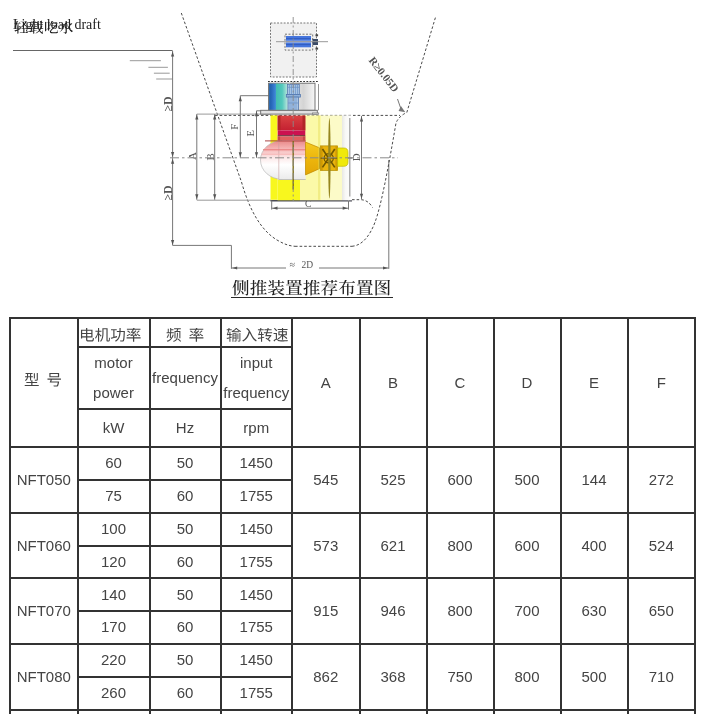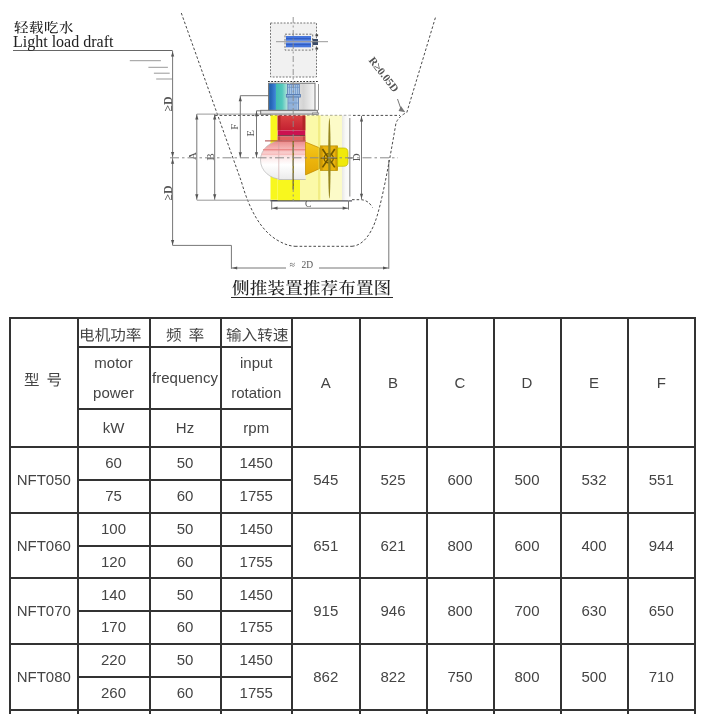--- a/index.html
+++ b/index.html
@@ -275,55 +275,55 @@
           <td rowspan="3">A</td>
           <td rowspan="3">B</td>
           <td rowspan="3">C</td>
           <td rowspan="3">D</td>
           <td rowspan="3">E</td>
           <td rowspan="3">F</td>
         </tr>
 <tr style="height:61.5px">
           <td>motor power</td>
           <td>frequency</td>
-          <td>input rotation</td>
+          <td>input frequency</td>
         </tr>
 <tr style="height:37.8px">
           <td>kW</td>
           <td>Hz</td>
           <td>rpm</td>
         </tr>
 <tr style="height:33.2px">
           <td rowspan="2">NFT050</td>
           <td>60</td>
           <td>50</td>
           <td>1450</td>
           <td rowspan="2">545</td>
           <td rowspan="2">525</td>
           <td rowspan="2">600</td>
           <td rowspan="2">500</td>
-          <td rowspan="2">532</td>
-          <td rowspan="2">551</td>
+          <td rowspan="2">144</td>
+          <td rowspan="2">272</td>
         </tr>
 <tr style="height:32.9px">
           <td>75</td>
           <td>60</td>
           <td>1755</td>
         </tr>
 <tr style="height:33.0px">
           <td rowspan="2">NFT060</td>
           <td>100</td>
           <td>50</td>
           <td>1450</td>
-          <td rowspan="2">651</td>
+          <td rowspan="2">573</td>
           <td rowspan="2">621</td>
           <td rowspan="2">800</td>
           <td rowspan="2">600</td>
           <td rowspan="2">400</td>
-          <td rowspan="2">944</td>
+          <td rowspan="2">524</td>
         </tr>
 <tr style="height:32.6px">
           <td>120</td>
           <td>60</td>
           <td>1755</td>
         </tr>
 <tr style="height:32.5px">
           <td rowspan="2">NFT070</td>
           <td>140</td>
           <td>50</td>
@@ -339,21 +339,21 @@
           <td>170</td>
           <td>60</td>
           <td>1755</td>
         </tr>
 <tr style="height:32.6px">
           <td rowspan="2">NFT080</td>
           <td>220</td>
           <td>50</td>
           <td>1450</td>
           <td rowspan="2">862</td>
-          <td rowspan="2">822</td>
+          <td rowspan="2">368</td>
           <td rowspan="2">750</td>
           <td rowspan="2">800</td>
           <td rowspan="2">500</td>
           <td rowspan="2">710</td>
         </tr>
 <tr style="height:33.0px">
           <td>260</td>
           <td>60</td>
           <td>1755</td>
         </tr>
@@ -374,21 +374,21 @@
 
 <svg class="cn" style="left:14.0px;top:20.6px" width="61" height="18" viewBox="0 0 61 18">
       <g fill="#1a1a1a">
         <path transform="translate(0.00,11.52) scale(0.01440,-0.01440)" d="M881 58Q881 58 897 46Q912 34 934 16Q955 -1 972 -17Q969 -33 945 -33H408L400 -4H831ZM693 557Q775 538 829 512Q883 486 914 459Q944 432 955 406Q967 381 962 363Q958 345 942 338Q926 331 903 341Q882 374 844 412Q806 450 763 486Q721 522 683 547ZM769 751 822 800 906 724Q900 717 891 714Q882 712 863 711Q820 636 755 563Q690 489 608 425Q525 361 429 313L418 325Q474 366 528 416Q582 466 630 522Q679 579 717 637Q756 696 780 751ZM828 751V722H462L453 751ZM723 279V-22L643 -23V279ZM832 350Q832 350 847 338Q863 326 884 308Q905 290 923 274Q919 258 896 258H466L458 287H782ZM310 -55Q310 -58 293 -68Q276 -78 247 -78H234V383H310ZM345 559Q343 549 336 542Q328 534 310 532V376Q310 376 294 376Q278 376 258 376H240V571ZM32 159Q66 164 128 176Q190 189 269 205Q347 222 429 240L432 225Q378 200 297 164Q217 129 106 85Q100 66 83 61ZM372 447Q372 447 384 436Q397 426 415 411Q433 396 448 382Q444 366 422 366H99L91 395H330ZM372 711Q372 711 386 700Q400 689 421 673Q441 657 457 641Q454 625 432 625H34L26 655H325ZM297 806Q293 798 283 791Q272 785 250 789L262 806Q255 776 243 733Q231 690 216 641Q202 592 185 542Q169 492 154 446Q139 400 126 366H135L100 329L21 390Q33 396 50 404Q67 411 82 415L52 380Q65 411 81 457Q97 502 113 554Q130 606 145 659Q160 712 172 758Q185 805 191 838Z"></path>
         <path transform="translate(15.00,11.52) scale(0.01440,-0.01440)" d="M365 -60Q365 -63 349 -72Q333 -81 305 -81H293V266H365ZM401 370Q399 360 392 353Q384 346 365 344V250Q365 250 351 250Q336 250 317 250H300V382ZM50 118Q95 121 174 128Q253 135 354 146Q455 157 563 169L565 153Q488 131 378 103Q268 74 116 40Q113 31 106 25Q99 20 91 18ZM480 327Q480 327 494 316Q508 305 527 289Q547 273 562 258Q558 242 536 242H148L140 271H435ZM473 485Q473 485 487 474Q501 464 521 448Q541 432 558 417Q555 401 532 401H62L54 430H427ZM336 508Q332 499 321 494Q310 488 289 494L302 510Q293 487 277 452Q261 417 242 378Q224 340 205 304Q186 268 171 242H179L148 212L78 267Q89 274 106 281Q122 288 135 291L103 261Q117 285 136 323Q155 360 175 401Q194 442 211 480Q227 518 237 544ZM373 827Q372 817 364 810Q355 802 336 799V564H262V838ZM955 447Q951 439 942 434Q933 430 914 432Q888 358 849 285Q810 211 755 144Q699 76 625 20Q551 -37 453 -76L444 -63Q527 -17 593 46Q658 108 707 181Q756 254 789 333Q822 411 840 490ZM739 819Q795 810 831 794Q867 777 885 758Q903 738 907 720Q911 701 904 687Q897 674 882 669Q867 665 848 674Q838 697 818 722Q797 747 774 771Q750 794 729 811ZM707 816Q705 807 696 800Q688 793 670 791Q669 665 675 548Q681 431 701 330Q721 229 762 153Q803 77 871 33Q883 24 889 25Q895 26 901 41Q910 60 923 93Q935 126 944 157L957 155L941 3Q963 -25 968 -40Q973 -55 965 -65Q953 -81 931 -80Q909 -80 883 -68Q858 -56 835 -40Q757 14 709 100Q661 186 636 299Q611 412 602 548Q594 683 594 835ZM461 771Q461 771 475 759Q489 747 508 731Q527 714 542 699Q538 683 516 683H90L82 712H417ZM872 642Q872 642 881 634Q890 627 905 615Q919 603 935 589Q951 576 964 563Q960 547 938 547H45L36 576H822Z"></path>
         <path transform="translate(30.00,11.52) scale(0.01440,-0.01440)" d="M485 653H813L867 719Q867 719 877 711Q887 704 902 692Q918 680 934 666Q951 652 965 639Q962 624 939 624H485ZM443 483H785V454H452ZM536 841 654 800Q650 791 641 786Q631 780 614 781Q571 685 511 606Q451 528 382 475L369 485Q401 527 433 584Q464 641 491 707Q517 773 536 841ZM762 483H752L789 524L873 453Q866 447 855 443Q845 440 827 439Q711 330 635 254Q559 179 523 132Q487 85 490 61Q494 39 521 31Q549 23 605 23H787Q826 23 845 25Q865 26 873 31Q882 35 885 40Q896 59 906 93Q915 126 924 169L937 169L934 37Q957 30 964 24Q972 19 972 6Q972 -20 926 -34Q881 -48 787 -48H600Q504 -48 459 -26Q413 -3 408 50Q404 84 428 122Q452 160 499 211Q547 261 613 327Q680 394 762 483ZM74 718V755L157 718H320V689H152V109Q152 104 143 97Q134 90 119 85Q105 80 87 80H74ZM281 718H271L312 765L402 695Q397 690 386 684Q375 678 360 675V153Q360 149 349 143Q338 137 322 132Q307 127 293 127H281ZM122 253H309V225H122Z"></path>
         <path transform="translate(45.00,11.52) scale(0.01440,-0.01440)" d="M540 800V31Q540 0 532 -24Q524 -48 497 -62Q471 -76 414 -82Q411 -62 406 -47Q400 -32 387 -22Q374 -11 352 -4Q330 3 290 9V24Q290 24 308 23Q327 22 352 20Q378 18 401 17Q424 16 433 16Q448 16 453 21Q458 26 458 38V839L575 827Q574 817 566 810Q559 803 540 800ZM48 555H348V526H57ZM309 555H299L346 602L428 529Q422 522 414 519Q405 516 388 515Q365 419 322 326Q279 232 210 151Q141 70 37 11L28 23Q108 88 165 174Q221 261 257 359Q293 457 309 555ZM540 717Q564 588 608 488Q652 389 711 315Q769 241 836 188Q903 134 973 97L969 87Q944 83 924 64Q905 45 895 17Q827 68 770 131Q712 194 665 276Q618 357 584 465Q549 572 528 711ZM832 661 937 596Q932 589 924 586Q916 584 899 587Q868 558 825 522Q781 485 732 450Q682 415 632 386L621 397Q660 436 700 483Q741 531 775 578Q810 625 832 661Z"></path>
       </g>
     </svg>
 
-<div style="position:absolute;left:13px;top:33px;font-family:'Liberation Serif',serif;font-size:16px;color:#222">Light load draft</div>
+<div style="position:absolute;left:13px;top:17px;font-family:'Liberation Serif',serif;font-size:14px;color:#222">Light load draft</div>
 
 <svg class="cn" style="left:232.2px;top:279.5px" width="162" height="23" viewBox="0 0 162 23">
       <g fill="#222">
         <path transform="translate(0.00,14.08) scale(0.01760,-0.01760)" d="M313 808Q310 799 301 793Q292 787 275 787Q249 696 213 612Q177 528 134 456Q90 384 39 328L25 336Q60 400 93 482Q125 563 152 656Q178 748 195 841ZM240 565Q237 558 230 553Q222 549 209 546V-54Q209 -57 199 -63Q190 -69 176 -74Q162 -79 146 -79H132V546L167 592ZM542 618Q539 609 530 603Q521 596 504 597Q502 490 500 401Q497 312 487 239Q477 166 452 108Q428 49 383 3Q338 -43 266 -78L252 -62Q323 -13 362 49Q400 111 416 194Q432 277 435 388Q437 498 437 643ZM495 192Q554 170 590 144Q626 117 643 91Q660 65 662 42Q663 19 654 5Q645 -9 629 -11Q612 -13 593 1Q588 32 570 65Q552 98 529 130Q507 161 484 184ZM307 794 385 761H565L600 804L677 743Q672 737 662 733Q653 729 636 726V243Q636 239 620 231Q604 222 579 222H569V732H373V221Q373 216 358 207Q343 199 318 199H307V761ZM953 810Q951 800 943 793Q934 785 916 783V19Q916 -9 909 -30Q903 -51 881 -64Q859 -77 812 -81Q811 -65 806 -52Q802 -38 792 -29Q782 -21 764 -14Q746 -8 716 -3V11Q716 11 730 10Q744 9 763 8Q782 7 799 6Q816 5 823 5Q836 5 840 9Q845 13 845 24V822ZM807 702Q805 692 797 685Q790 679 771 676V174Q771 170 763 164Q755 159 743 155Q730 150 717 150H704V713Z"></path>
         <path transform="translate(17.70,14.08) scale(0.01760,-0.01760)" d="M628 847Q680 826 710 801Q739 777 750 752Q761 727 759 706Q756 685 744 672Q732 660 715 660Q697 660 680 676Q680 704 671 734Q662 764 648 792Q634 820 617 840ZM618 799Q615 791 607 787Q599 782 580 783Q560 728 526 662Q493 597 448 533Q403 470 347 420L336 430Q366 473 391 525Q417 578 438 633Q459 687 474 740Q490 793 498 837ZM510 -55Q510 -59 493 -69Q476 -79 448 -79H435V601L469 666L522 644H510ZM734 644V4H660V644ZM887 88Q887 88 896 80Q905 73 919 62Q933 50 948 36Q963 23 976 10Q973 -6 951 -6H467V24H838ZM846 299Q846 299 860 287Q875 275 894 258Q914 240 930 224Q926 208 904 208H471V237H800ZM846 501Q846 501 860 489Q875 477 894 460Q914 443 930 426Q926 410 904 410H471V440H800ZM872 707Q872 707 880 700Q889 693 903 681Q917 670 932 656Q947 643 959 631Q955 615 933 615H464V644H823ZM32 323Q60 332 112 352Q165 372 231 399Q298 426 367 455L372 442Q326 410 258 362Q189 314 97 256Q94 237 78 228ZM295 829Q293 818 285 811Q276 804 258 802V32Q258 1 251 -23Q244 -46 220 -60Q196 -74 145 -80Q143 -60 138 -44Q133 -29 123 -18Q112 -7 93 0Q74 7 41 12V28Q41 28 56 27Q71 26 92 25Q113 23 132 22Q151 21 158 21Q171 21 176 25Q181 30 181 40V841ZM324 671Q324 671 337 659Q350 647 369 631Q387 614 401 599Q398 583 376 583H46L38 612H281Z"></path>
         <path transform="translate(35.40,14.08) scale(0.01760,-0.01760)" d="M385 217V148H307V188ZM443 399Q490 397 518 385Q545 374 556 359Q568 344 566 329Q565 314 555 304Q545 294 530 292Q514 290 496 302Q491 326 472 351Q454 377 434 391ZM288 4Q317 8 368 15Q419 22 484 32Q549 43 618 54L621 39Q570 22 487 -9Q404 -40 308 -71ZM366 185 385 174V7L301 -26L328 4Q337 -19 334 -37Q332 -56 324 -67Q316 -79 307 -85L256 -7Q288 12 297 21Q307 30 307 42V185ZM882 197Q877 190 869 188Q861 186 845 191Q820 177 784 163Q749 148 709 135Q670 122 633 112L621 125Q651 143 683 167Q716 191 744 216Q773 241 791 260ZM526 292Q552 232 597 184Q643 136 701 101Q759 65 827 41Q895 16 967 1L967 -10Q941 -15 924 -33Q906 -52 898 -81Q806 -49 730 0Q653 48 598 118Q543 188 510 282ZM533 277Q480 225 404 184Q329 144 238 114Q147 85 45 66L38 83Q160 118 262 172Q365 227 430 293H533ZM866 358Q866 358 875 351Q885 343 899 332Q913 320 930 306Q946 293 959 280Q955 264 933 264H52L44 293H814ZM95 783Q145 767 174 745Q204 724 215 702Q227 680 225 661Q224 643 213 631Q202 619 186 619Q169 619 152 634Q151 658 140 684Q130 711 115 735Q100 759 84 776ZM393 828Q392 818 384 811Q376 803 356 801V369Q356 365 347 359Q338 353 323 349Q309 345 294 345H280V840ZM46 494Q70 502 111 519Q153 536 205 559Q257 581 311 606L317 593Q285 566 238 526Q190 486 126 438Q122 418 108 412ZM833 521Q833 521 842 514Q851 507 865 496Q878 485 894 471Q910 458 922 446Q918 430 896 430H416L408 460H785ZM868 734Q868 734 877 726Q886 719 901 707Q915 696 930 682Q946 669 959 657Q955 641 932 641H397L389 670H817ZM723 829Q722 819 714 812Q706 805 688 802V447H607V840Z"></path>
         <path transform="translate(53.10,14.08) scale(0.01760,-0.01760)" d="M220 464 310 427H703L743 478L841 407Q836 399 826 395Q815 391 796 388V-24H714V398H299V-24H220V427ZM868 52Q868 52 878 45Q888 37 903 26Q918 14 935 0Q952 -14 966 -26Q965 -34 958 -38Q951 -42 940 -42H51L42 -13H815ZM572 582Q568 560 535 557Q527 534 516 506Q505 478 493 451Q482 424 473 403H424Q428 428 432 462Q437 496 442 533Q446 570 449 600ZM752 102V73H260V102ZM752 209V180H260V209ZM752 314V285H260V314ZM854 594Q854 594 871 582Q887 569 910 552Q932 534 950 518Q947 502 923 502H64L55 531H802ZM649 786V623H576V786ZM435 786V623H361V786ZM783 786 824 830 913 763Q908 757 897 752Q885 746 871 743V592Q871 588 860 583Q849 577 834 573Q819 568 805 568H793V786ZM224 583Q224 579 214 574Q204 568 189 563Q174 559 158 559H147V786V823L232 786H831V757H224ZM831 640V611H187V640Z"></path>
         <path transform="translate(70.80,14.08) scale(0.01760,-0.01760)" d="M628 847Q680 826 710 801Q739 777 750 752Q761 727 759 706Q756 685 744 672Q732 660 715 660Q697 660 680 676Q680 704 671 734Q662 764 648 792Q634 820 617 840ZM618 799Q615 791 607 787Q599 782 580 783Q560 728 526 662Q493 597 448 533Q403 470 347 420L336 430Q366 473 391 525Q417 578 438 633Q459 687 474 740Q490 793 498 837ZM510 -55Q510 -59 493 -69Q476 -79 448 -79H435V601L469 666L522 644H510ZM734 644V4H660V644ZM887 88Q887 88 896 80Q905 73 919 62Q933 50 948 36Q963 23 976 10Q973 -6 951 -6H467V24H838ZM846 299Q846 299 860 287Q875 275 894 258Q914 240 930 224Q926 208 904 208H471V237H800ZM846 501Q846 501 860 489Q875 477 894 460Q914 443 930 426Q926 410 904 410H471V440H800ZM872 707Q872 707 880 700Q889 693 903 681Q917 670 932 656Q947 643 959 631Q955 615 933 615H464V644H823ZM32 323Q60 332 112 352Q165 372 231 399Q298 426 367 455L372 442Q326 410 258 362Q189 314 97 256Q94 237 78 228ZM295 829Q293 818 285 811Q276 804 258 802V32Q258 1 251 -23Q244 -46 220 -60Q196 -74 145 -80Q143 -60 138 -44Q133 -29 123 -18Q112 -7 93 0Q74 7 41 12V28Q41 28 56 27Q71 26 92 25Q113 23 132 22Q151 21 158 21Q171 21 176 25Q181 30 181 40V841ZM324 671Q324 671 337 659Q350 647 369 631Q387 614 401 599Q398 583 376 583H46L38 612H281Z"></path>
         <path transform="translate(88.50,14.08) scale(0.01760,-0.01760)" d="M383 659 492 613Q488 605 478 600Q468 594 451 596Q378 440 273 327Q169 215 46 149L35 161Q103 213 168 289Q234 365 290 459Q345 553 383 659ZM324 217H824L873 277Q873 277 888 265Q903 254 924 237Q945 220 962 204Q958 188 935 188H332ZM55 536H794L847 603Q847 603 857 596Q867 588 881 576Q896 564 913 550Q929 536 943 523Q939 507 916 507H63ZM404 414H806V389H412ZM587 314 700 303Q699 293 691 287Q683 281 666 278V20Q666 -9 658 -30Q651 -51 626 -63Q601 -76 549 -80Q547 -63 542 -51Q537 -38 527 -29Q515 -21 496 -15Q476 -8 440 -4V11Q440 11 456 10Q472 9 495 8Q517 6 538 5Q558 4 565 4Q578 4 583 9Q587 13 587 23ZM39 729H291V842L406 831Q405 821 397 814Q389 808 371 805V729H620V842L736 832Q735 822 727 815Q720 808 701 805V729H816L867 794Q867 794 877 786Q886 779 900 767Q915 755 931 741Q946 727 959 716Q956 700 932 700H701V628Q701 622 682 615Q663 607 634 607H620V700H371V623Q371 616 350 610Q330 603 304 603H291V700H46ZM765 414H753L798 458L877 387Q870 382 861 380Q851 378 836 377Q796 353 743 325Q690 297 638 281H619Q646 297 674 321Q703 346 727 371Q751 396 765 414ZM213 313 249 361 322 333Q319 326 312 322Q304 317 291 315V-61Q291 -63 280 -68Q270 -73 256 -77Q241 -82 227 -82H213Z"></path>
         <path transform="translate(106.20,14.08) scale(0.01760,-0.01760)" d="M48 667H799L856 737Q856 737 866 729Q876 721 892 708Q909 696 926 681Q944 666 959 653Q955 637 931 637H57ZM393 845 516 808Q513 798 504 794Q496 789 476 789Q451 716 412 638Q374 560 321 485Q268 410 198 343Q129 277 41 226L31 237Q104 295 163 367Q221 440 266 521Q312 602 343 685Q374 768 393 845ZM327 443V18Q327 13 309 2Q292 -8 262 -8H249V433L275 470L340 443ZM504 595 616 583Q615 574 608 567Q601 561 583 558V-55Q583 -60 574 -66Q564 -72 550 -77Q535 -82 520 -82H504ZM286 443H807V415H286ZM770 443H760L798 489L892 421Q887 415 876 409Q864 403 849 400V102Q849 73 842 51Q834 30 810 16Q786 2 735 -3Q733 16 728 31Q724 46 715 55Q704 65 685 72Q667 79 633 84V100Q633 100 648 98Q662 97 683 96Q703 95 722 94Q740 92 748 92Q761 92 765 97Q770 102 770 113Z"></path>

